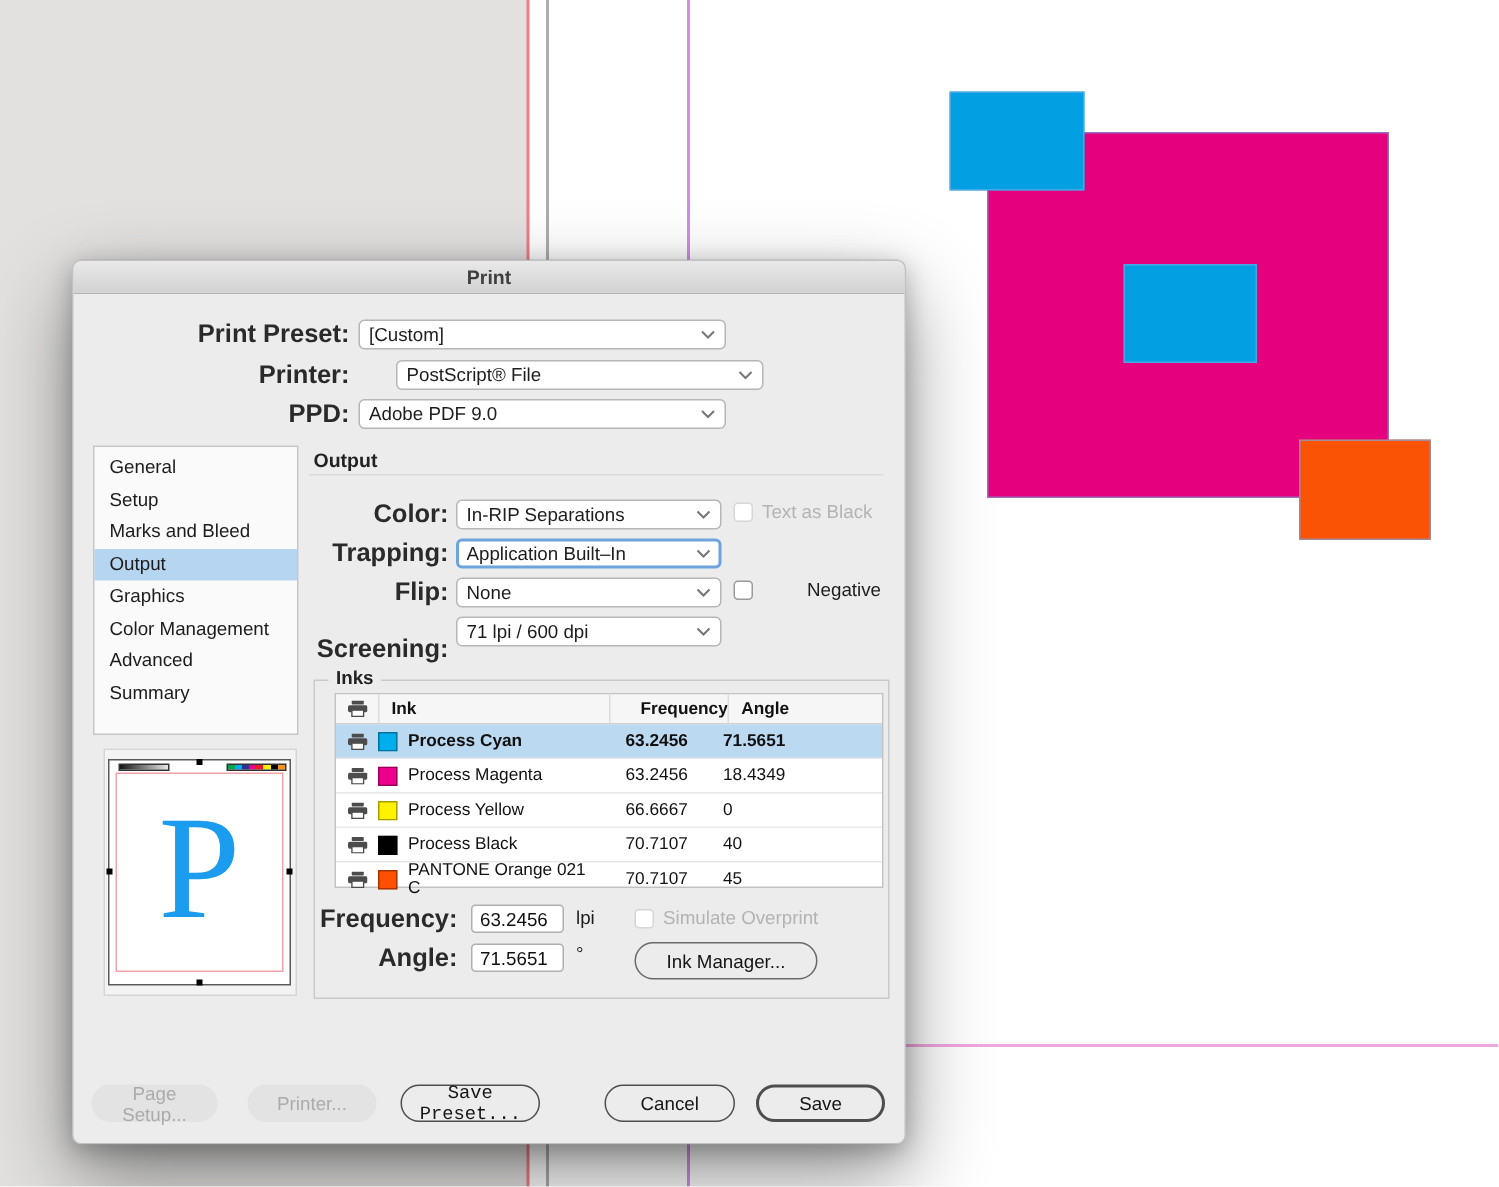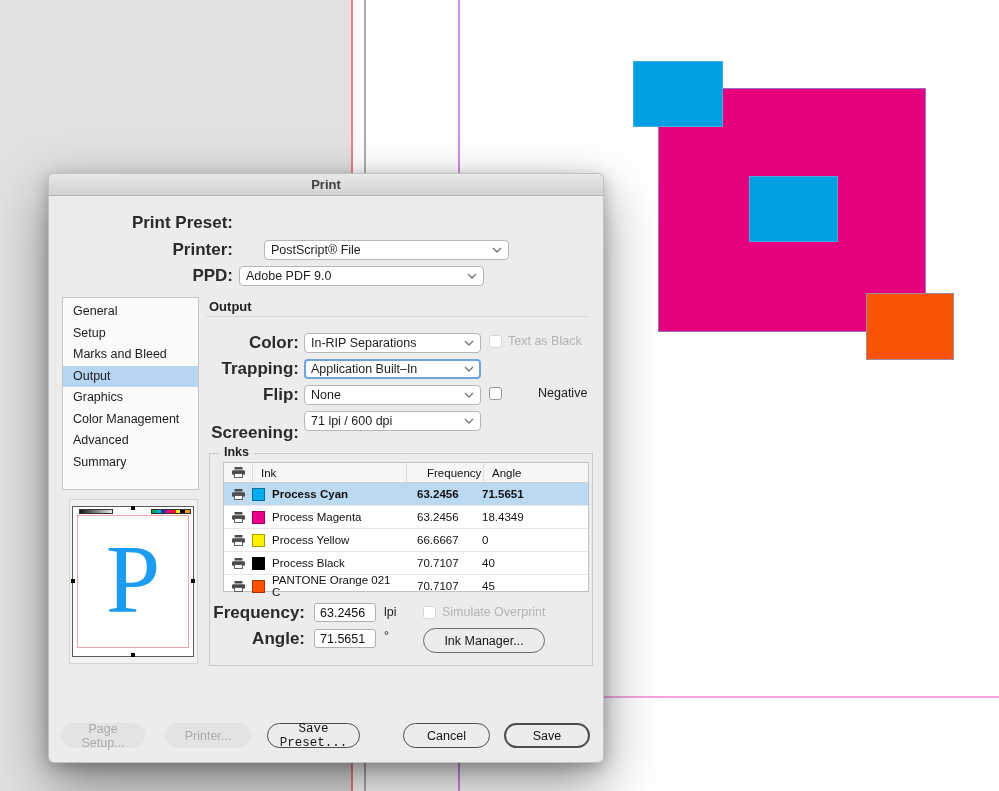--- a/index.html
+++ b/index.html
@@ -75,21 +75,21 @@
 
   
   .inks-box{left:160px;top:279px;width:384px;height:213px;border:1px solid #c9c9c9;box-sizing:border-box;}
   .inks-legend{left:170px;top:271px;background:#ececec;padding:0 5px;font-size:12.5px;font-weight:600;color:#222;}
 
   .ink-table{
     left:174px;top:288px;width:366px;height:130px;
     background:#ffffff;border:1px solid #c2c2c2;box-sizing:border-box;
     font-size:11.5px;color:#111;
   }
-  .ink-hdr{display:flex;height:19px;background:#f6f6f6;border-bottom:1px solid #cfcfcf;align-items:center;font-weight:400;}
+  .ink-hdr{display:flex;height:19px;background:#f6f6f6;border-bottom:1px solid #cfcfcf;align-items:center;font-weight:700;}
   .ink-row{display:flex;height:22px;align-items:center;border-bottom:1px solid #e7e7e7;}
   .ink-row:last-child{border-bottom:none;}
   .ink-row.sel{background:#bcd9f2;font-weight:700;}
   .col-icon{flex:0 0 28px;display:flex;justify-content:center;align-items:center;}
   .col-ink{flex:0 0 145px;display:flex;align-items:center;gap:7px;overflow:hidden;}
   .col-freq{flex:0 0 77px;padding-left:20px;box-sizing:border-box;}
   .col-angle{flex:1;padding-left:8px;box-sizing:border-box;}
   .ink-hdr .col-ink,.ink-hdr .col-freq,.ink-hdr .col-angle{border-left:1px solid #dcdcdc;align-self:stretch;display:flex;align-items:center;}
   .ink-hdr .col-ink{padding-left:8px;}
   .swatch{width:13px;height:13px;box-sizing:border-box;border:1px solid rgba(0,0,0,.35);flex:0 0 auto;}
@@ -135,20 +135,28 @@
 <div class="abs art-sq" id="art-cyan2" style="left: 749px; top: 176px; width: 89px; height: 66px; background: rgb(2, 160, 226);"></div>
 <div class="abs art-sq" id="art-orange" style="left: 866px; top: 293px; width: 88px; height: 67px; background: rgb(251, 83, 5);"></div>
 
 <div class="abs dialog">
 
   <div class="abs titlebar">
     <span>Print</span>
   </div>
 
   <div class="abs fldlabel preset-label" style="top:39px;">Print Preset:</div>
+  <div class="abs dropdown preset-dd" style="top:39px;">
+    <span class="dd-text">[Custom]</span>
+    <span class="chev">
+        <svg width="10" height="6">
+          <path d="M1 1 L5 5 L9 1" stroke="#777" fill="none" stroke-width="1.4"></path>
+        </svg>
+      </span>
+  </div>
 
   <div class="abs fldlabel preset-label" style="top:66px;">Printer:</div>
   <div class="abs dropdown preset-dd" style="top:66px;margin-left:25px;">
     <span class="dd-text">PostScript® File</span>
     <span class="chev">
         <svg width="10" height="6">
           <path d="M1 1 L5 5 L9 1" stroke="#777" fill="none" stroke-width="1.4"></path>
         </svg>
       </span>
   </div>

